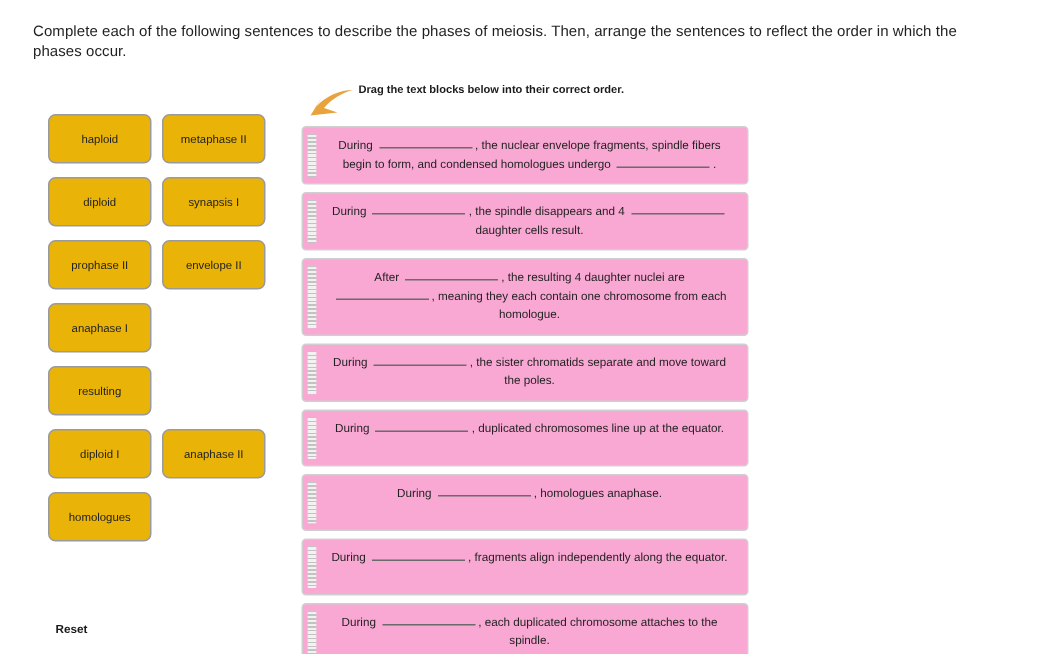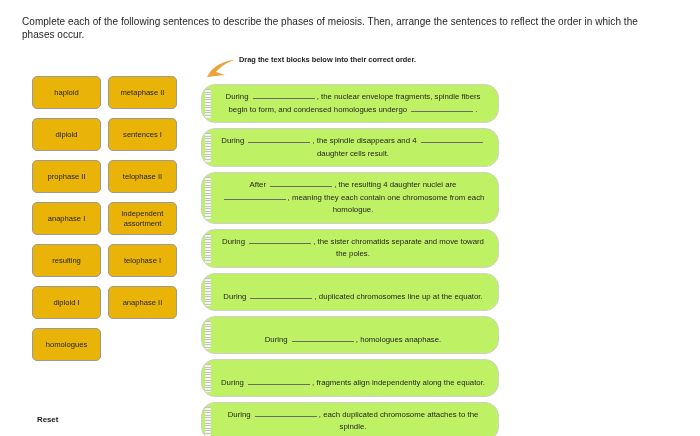--- a/index.html
+++ b/index.html
@@ -93,27 +93,27 @@
   
   #sentence-list {
     position: absolute;
     left: 201px;
     top: 84px;
     width: 298px;
   }
   .sentence-block {
     position: relative;
     border: 1px solid #cfcfcf;
-    border-radius: 14px;
-    background: #bef264;
+    border-radius: 3px;
+    background: #f9a8d4;
     margin-bottom: 5px;
     padding: 6px 10px 6px 16px;
     min-height: 38px;
     display: flex;
-    align-items: flex-end;
+    align-items: flex-start;
     cursor: move;
     box-shadow: 0 0 0 0 rgba(0,0,0,0);
   }
   .grip {
     position: absolute;
     left: 3px;
     top: 4px;
     bottom: 4px;
     width: 6px;
     background-image:
@@ -160,33 +160,31 @@
 
 <div id="prompt">Complete each of the following sentences to describe the phases of meiosis. Then, arrange the sentences to reflect the order in which the phases occur.</div>
 
 <div id="tile-bank">
     <div class="tile-row">
       <div class="tile">haploid</div>
       <div class="tile">metaphase II</div>
     </div>
     <div class="tile-row">
       <div class="tile">diploid</div>
-      <div class="tile">sentences I</div>
+      <div class="tile">synapsis I</div>
     </div>
     <div class="tile-row">
       <div class="tile">prophase II</div>
-      <div class="tile">telophase II</div>
+      <div class="tile">envelope II</div>
     </div>
     <div class="tile-row">
       <div class="tile">anaphase I</div>
-      <div class="tile">independent assortment</div>
     </div>
     <div class="tile-row">
       <div class="tile">resulting</div>
-      <div class="tile">telophase I</div>
     </div>
     <div class="tile-row">
       <div class="tile">diploid I</div>
       <div class="tile">anaphase II</div>
     </div>
     <div class="tile-row">
       <div class="tile">homologues</div>
       <div class="tile-spacer"></div>
     </div>
   </div>

